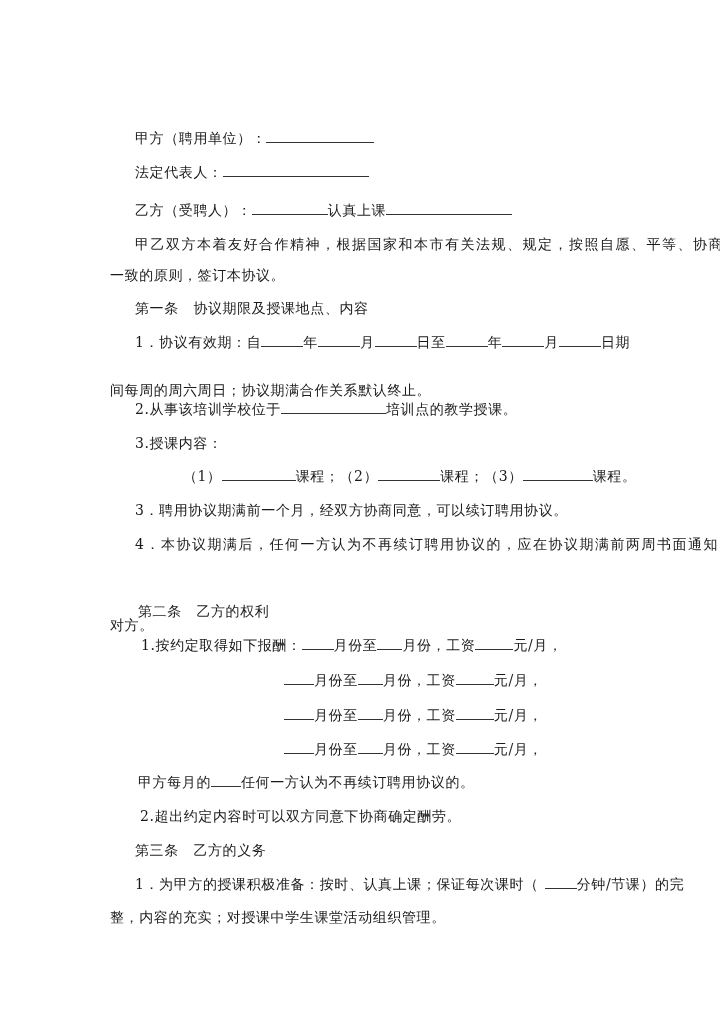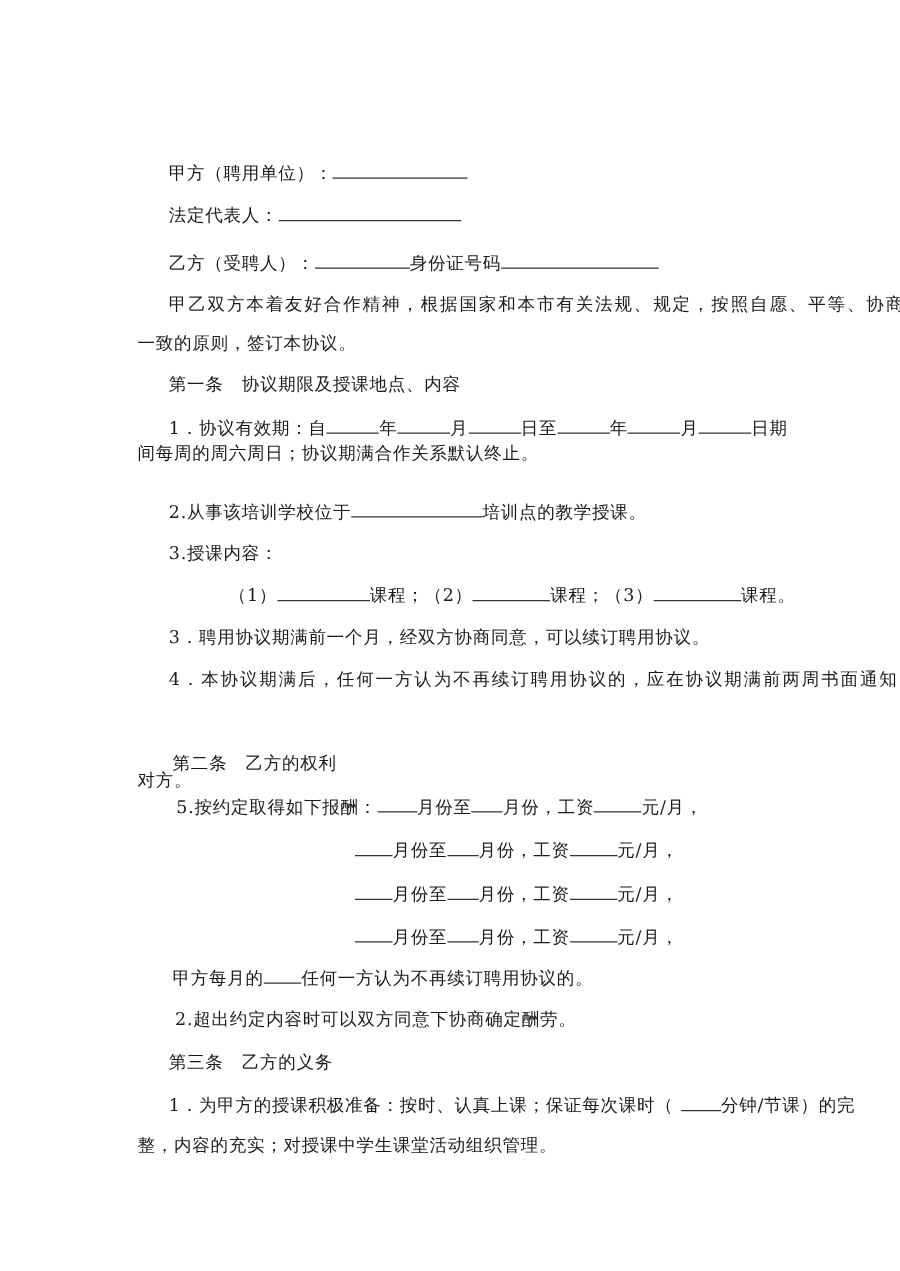--- a/index.html
+++ b/index.html
@@ -29,52 +29,52 @@
 
   <div class="line" style="left:135px;top:130px;">
     <span>甲方（聘用单位）：</span><span class="blank" style="width:108px;"></span>
   </div>
 
   <div class="line" style="left:135px;top:164px;">
     <span>法定代表人：</span><span class="blank" style="width:146px;"></span>
   </div>
 
   <div class="line" style="left:135px;top:202px;">
-    <span>乙方（受聘人）：</span><span class="blank" style="width:76px;"></span><span>身份证号码</span><span class="blank" style="width:126px;"></span>
+    <span>乙方（受聘人）：</span><span class="blank" style="width:76px;"></span><span>认真上课</span><span class="blank" style="width:126px;"></span>
   </div>
 
   <div class="line" style="left:135px;top:236px;letter-spacing:1.5px;">甲乙双方本着友好合作精神，根据国家和本市有关法规、规定，按照自愿、平等、协商</div>
   <div class="line" style="left:110px;top:267px;">一致的原则，签订本协议。</div>
 
   <div class="line" style="left:135px;top:300px;">第一条　协议期限及授课地点、内容</div>
 
   <div class="line" style="left:135px;top:334px;">
     <span>1．协议有效期：自</span><span class="blank" style="width:42px;"></span><span>年</span><span class="blank" style="width:42px;"></span><span>月</span><span class="blank" style="width:42px;"></span><span>日至</span><span class="blank" style="width:42px;"></span><span>年</span><span class="blank" style="width:42px;"></span><span>月</span><span class="blank" style="width:42px;"></span><span>日期</span>
   </div>
-  <div class="line" style="left:110px;top:355px;">间每周的周六周日；协议期满合作关系默认终止。</div>
+  <div class="line" style="left:110px;top:382px;">间每周的周六周日；协议期满合作关系默认终止。</div>
 
   <div class="line" style="left:135px;top:401px;">
     <span>2.从事该培训学校位于</span><span class="blank" style="width:105px;"></span><span>培训点的教学授课。</span>
   </div>
 
   <div class="line" style="left:135px;top:435px;">3.授课内容：</div>
 
   <div class="line" style="left:183px;top:468px;">
     <span>（1）</span><span class="blank" style="width:74px;"></span><span>课程；（2）</span><span class="blank" style="width:62px;"></span><span>课程；（3）</span><span class="blank" style="width:70px;"></span><span>课程。</span>
   </div>
 
   <div class="line" style="left:135px;top:502px;">3．聘用协议期满前一个月，经双方协商同意，可以续订聘用协议。</div>
 
   <div class="line" style="left:135px;top:536px;letter-spacing:1.5px;">4．本协议期满后，任何一方认为不再续订聘用协议的，应在协议期满前两周书面通知</div>
   <div class="line" style="left:110px;top:569px;margin-top:48px;">对方。</div>
 
   <div class="line" style="left:138px;top:603px;">第二条　乙方的权利</div>
 
   <div class="line" style="left:141px;top:637px;">
-    <span>5.按约定取得如下报酬：</span><span class="blank" style="width:32px;"></span><span>月份至</span><span class="blank" style="width:25px;"></span><span>月份，工资</span><span class="blank" style="width:38px;"></span><span>元/月，</span>
+    <span>1.按约定取得如下报酬：</span><span class="blank" style="width:32px;"></span><span>月份至</span><span class="blank" style="width:25px;"></span><span>月份，工资</span><span class="blank" style="width:38px;"></span><span>元/月，</span>
   </div>
 
   <div class="line" style="left:284px;top:672px;">
     <span class="blank" style="width:30px;"></span><span>月份至</span><span class="blank" style="width:25px;"></span><span>月份，工资</span><span class="blank" style="width:38px;"></span><span>元/月，</span>
   </div>
 
   <div class="line" style="left:284px;top:707px;">
     <span class="blank" style="width:30px;"></span><span>月份至</span><span class="blank" style="width:25px;"></span><span>月份，工资</span><span class="blank" style="width:38px;"></span><span>元/月，</span>
   </div>
 

